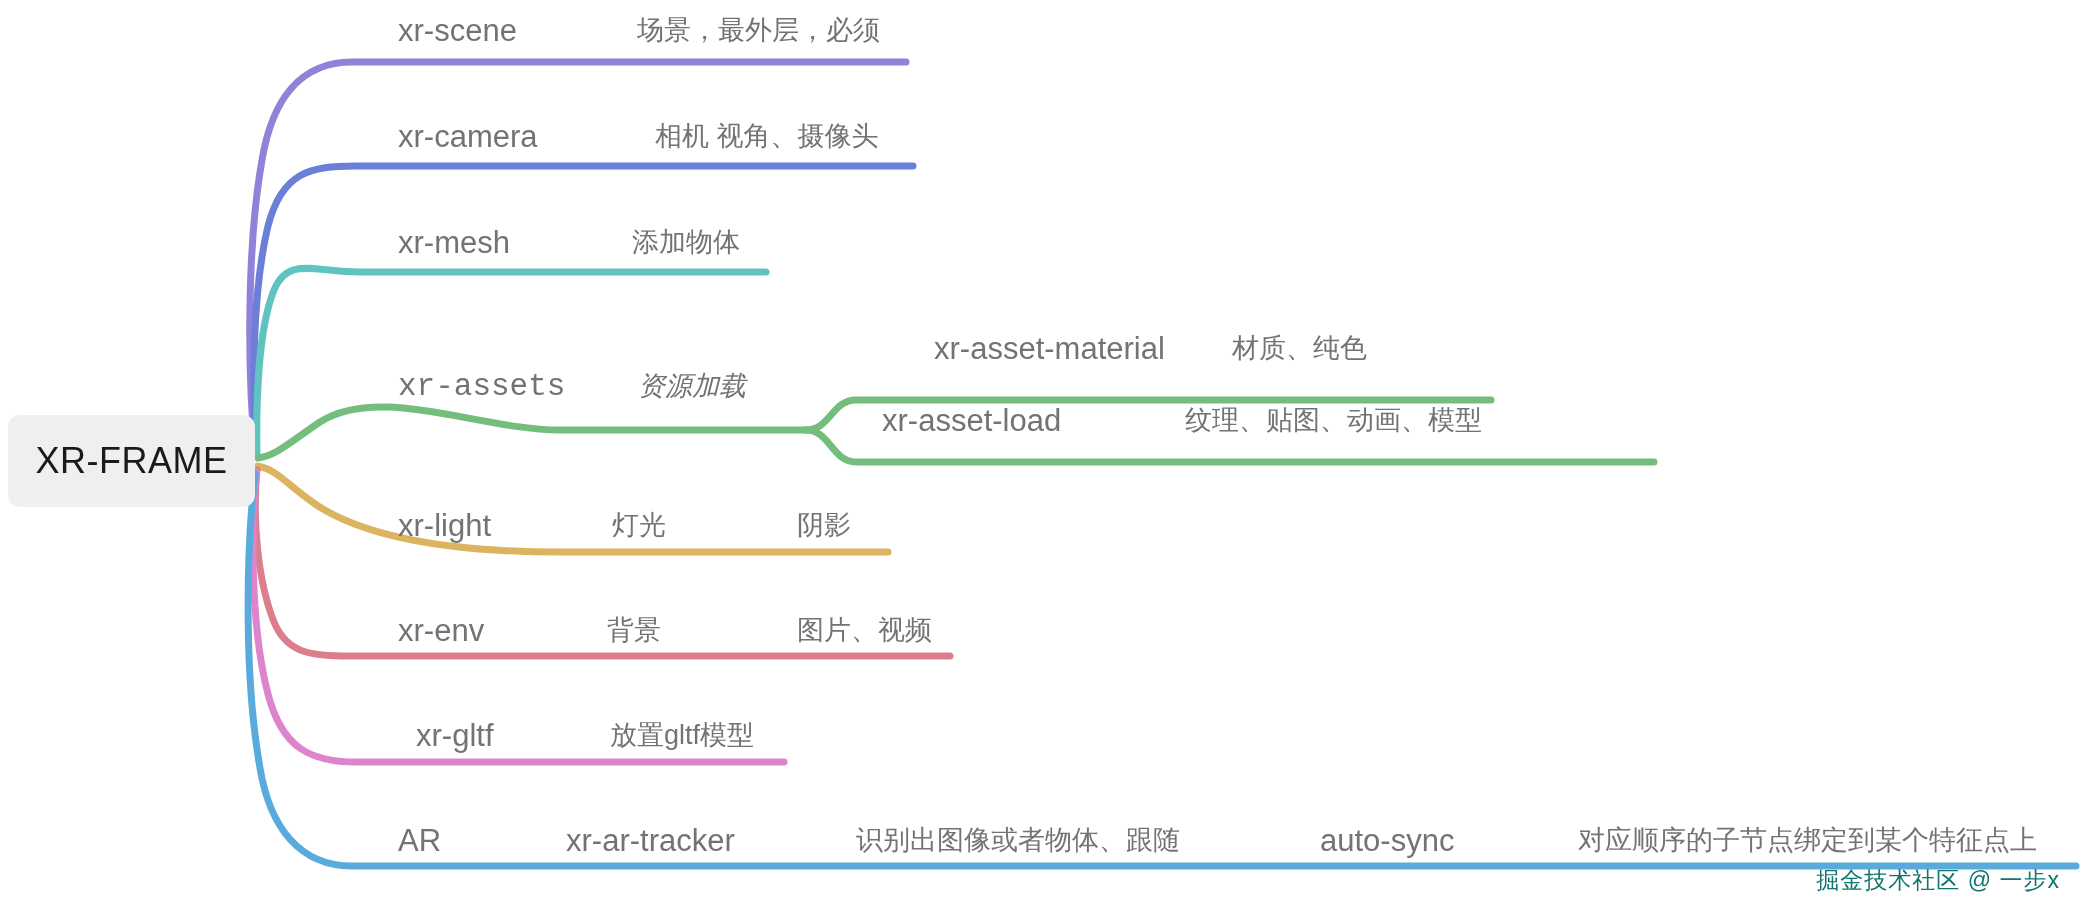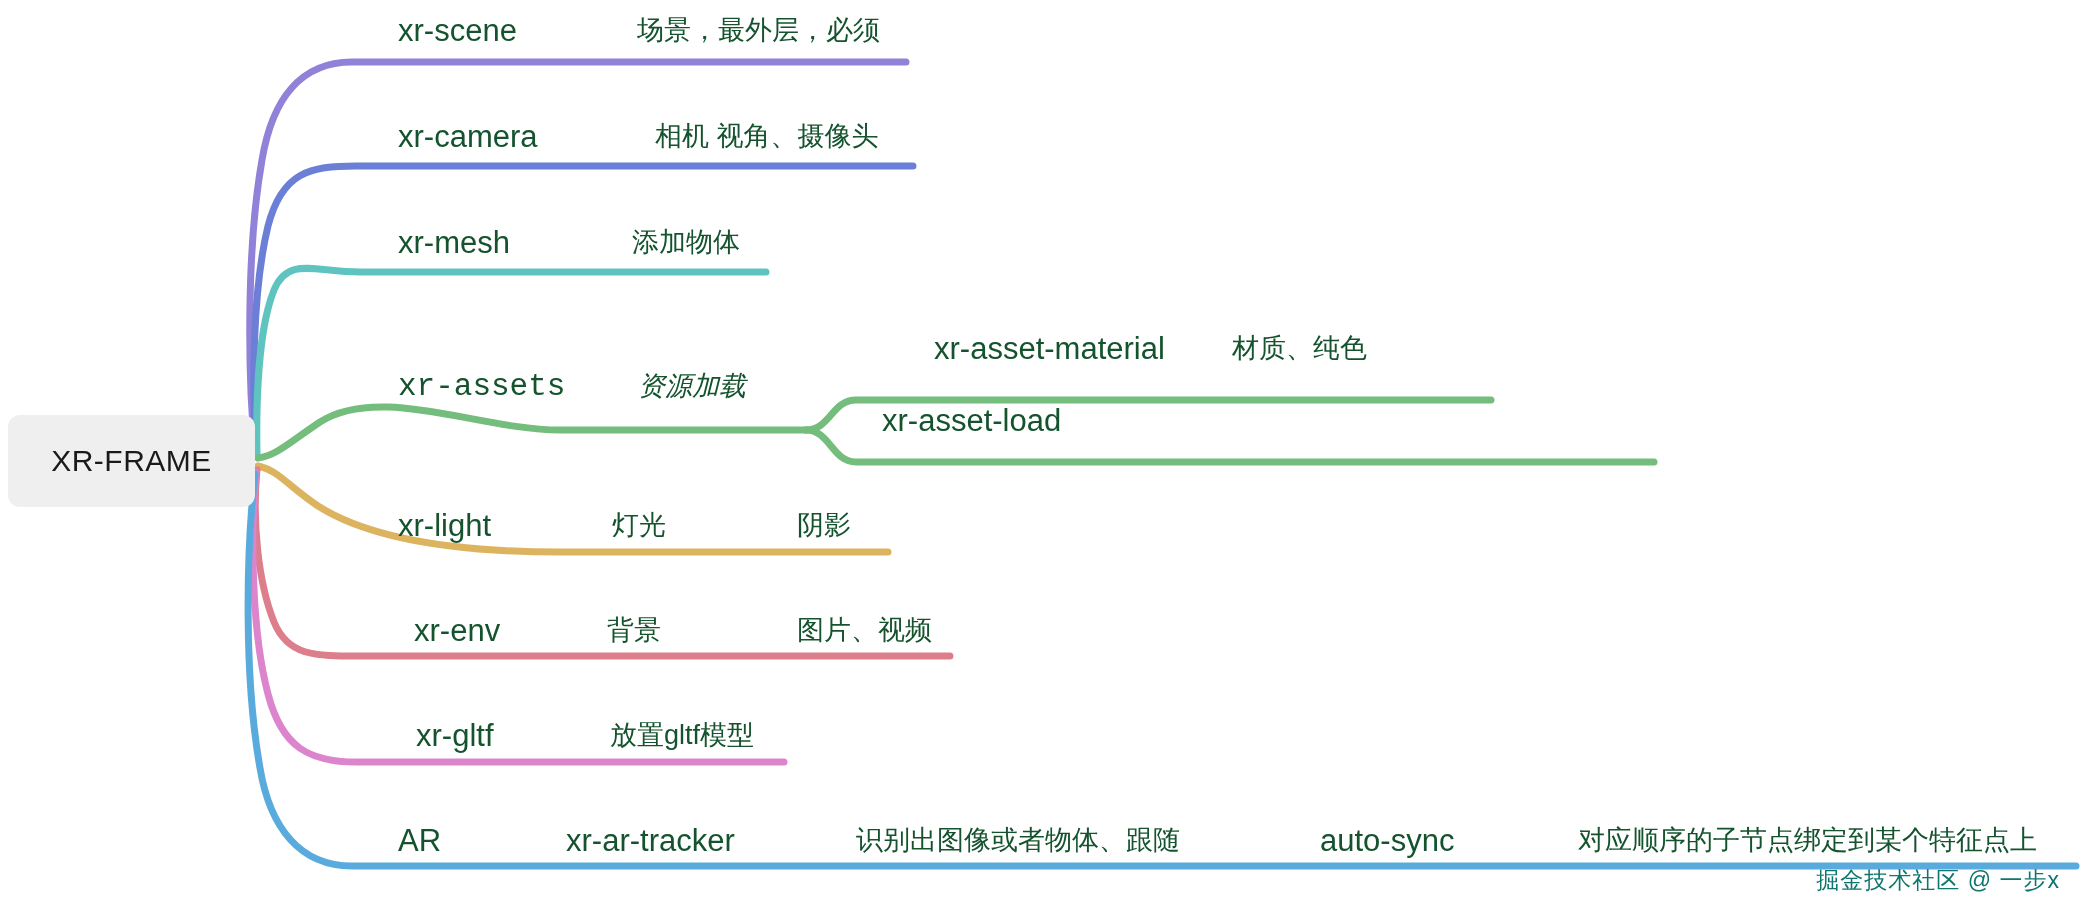--- a/index.html
+++ b/index.html
@@ -34,28 +34,28 @@
   .root-node {
     left: 8px;
     top: 415px;
     width: 247px;
     height: 92px;
     background: #efefef;
     border-radius: 12px;
     display: flex;
     align-items: center;
     justify-content: center;
-    font-size: 30px;
+    font-size: 36px;
     letter-spacing: 0.5px;
     color: #1a1a1a;
     box-sizing: border-box;
   }
   .topic {
     font-size: 31px;
-    color: #14532d;
+    color: #737373;
     transform: translateY(-50%);
   }
   .topic.cn {
     font-size: 27px;
   }
   .watermark {
     position: absolute;
     right: 22px;
     top: 865px;
     font-size: 23px;
@@ -105,26 +105,27 @@
   <div class="node topic" style="left:398px; top:242px;">xr-mesh</div>
   <div class="node topic cn" style="left:632px; top:242px;">添加物体</div>
 
   <div class="node topic" style="left:398px; top:386px;font-family:Liberation Mono, monospace;">xr-assets</div>
   <div class="node topic cn" style="left:638px; top:386px;font-style:italic;">资源加载</div>
 
   <div class="node topic" style="left:934px; top:348px;">xr-asset-material</div>
   <div class="node topic cn" style="left:1232px; top:348px;">材质、纯色</div>
 
   <div class="node topic" style="left:882px; top:420px;">xr-asset-load</div>
+  <div class="node topic cn" style="left:1185px; top:420px;">纹理、贴图、动画、模型</div>
 
   <div class="node topic" style="left:398px; top:525px;">xr-light</div>
   <div class="node topic cn" style="left:612px; top:525px;">灯光</div>
   <div class="node topic cn" style="left:797px; top:525px;">阴影</div>
 
-  <div class="node topic" style="left:398px; top:630px;margin-left:16px;">xr-env</div>
+  <div class="node topic" style="left:398px; top:630px;">xr-env</div>
   <div class="node topic cn" style="left:607px; top:630px;">背景</div>
   <div class="node topic cn" style="left:797px; top:630px;">图片、视频</div>
 
   <div class="node topic" style="left:416px; top:735px;">xr-gltf</div>
   <div class="node topic cn" style="left:594px; top:735px;margin-left:16px;">放置gltf模型</div>
 
   <div class="node topic" style="left:398px; top:840px;">AR</div>
   <div class="node topic" style="left:566px; top:840px;">xr-ar-tracker</div>
   <div class="node topic cn" style="left:856px; top:840px;">识别出图像或者物体、跟随</div>
   <div class="node topic" style="left:1320px; top:840px;">auto-sync</div>

